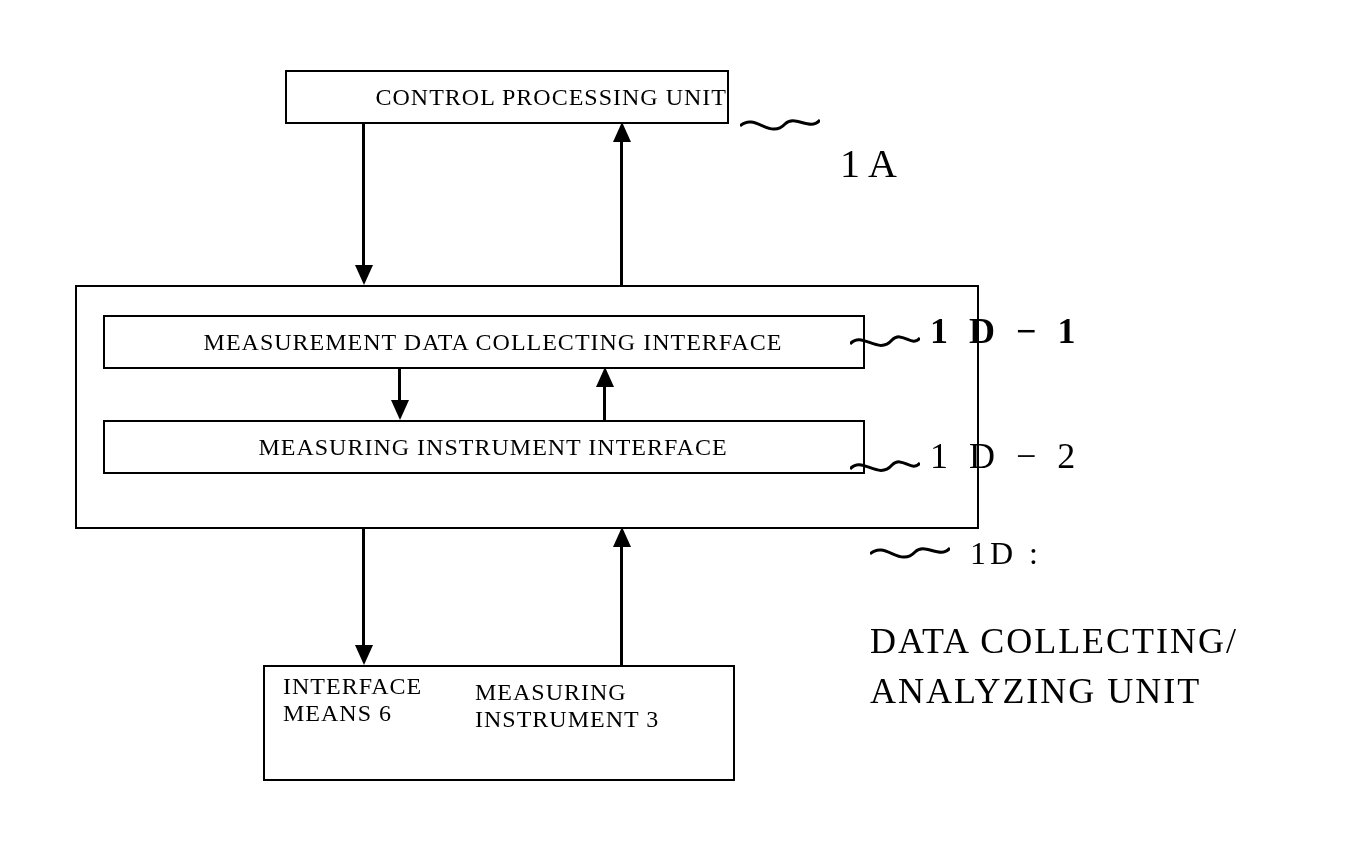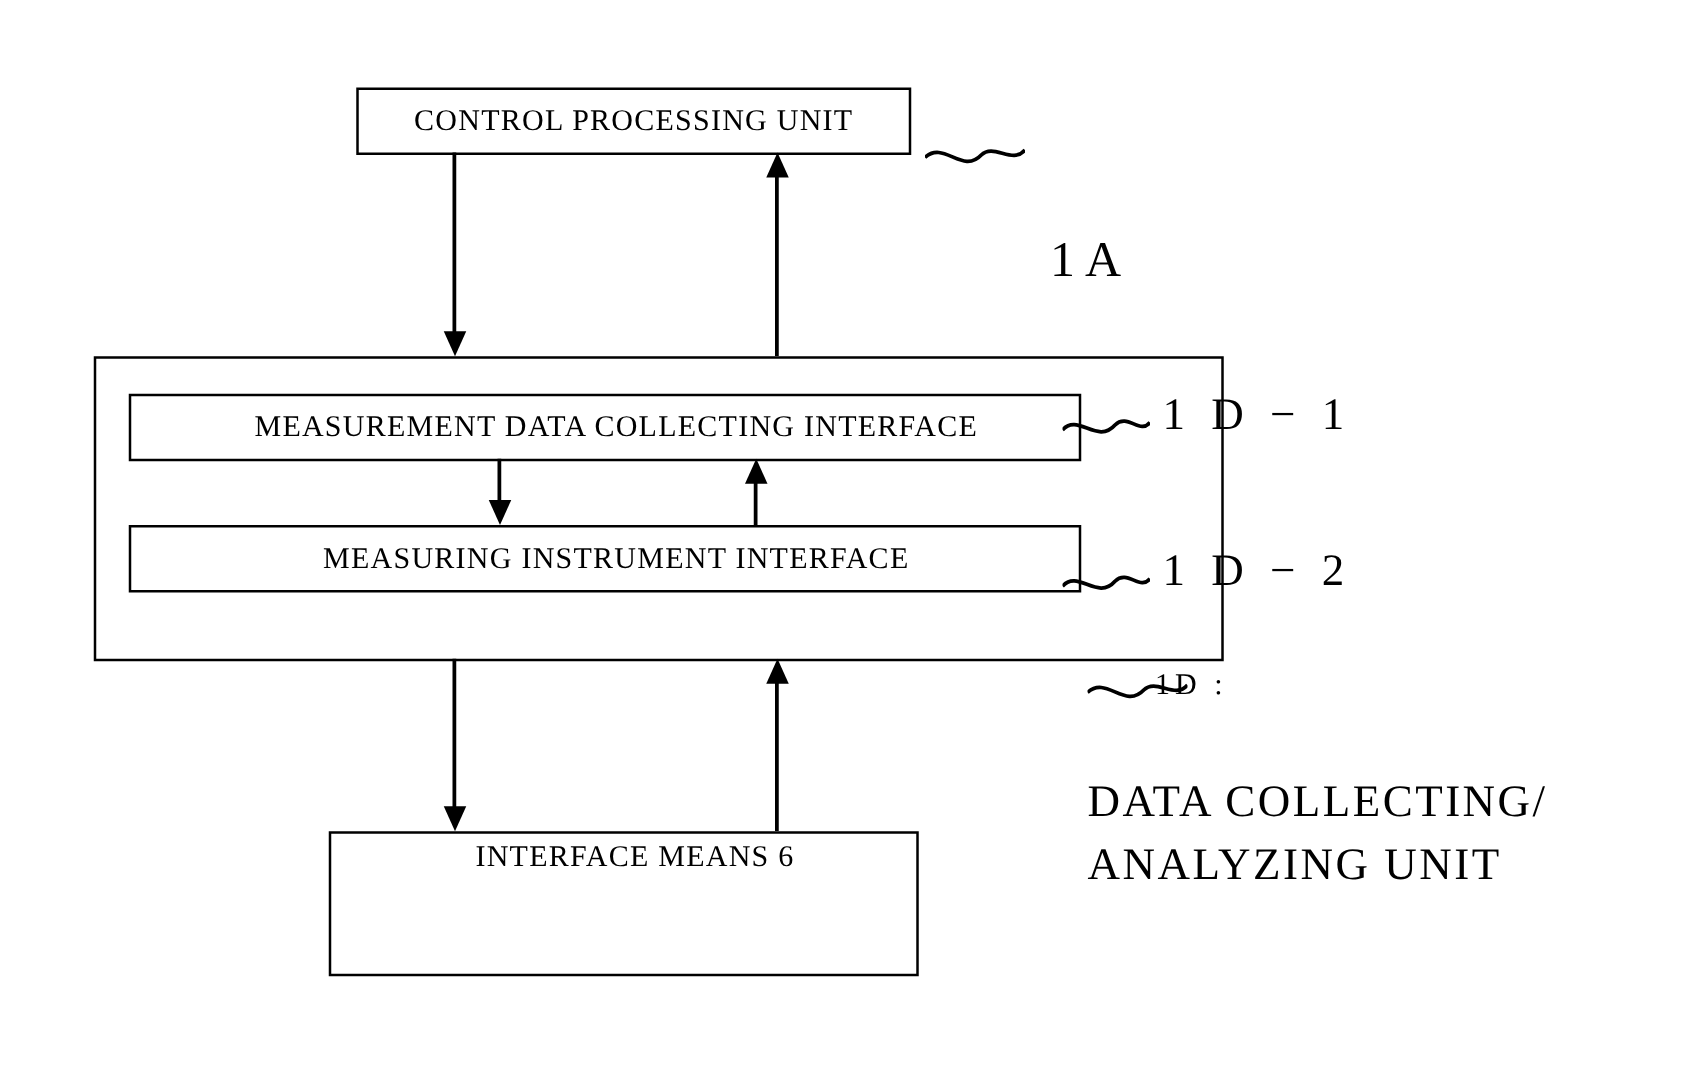--- a/index.html
+++ b/index.html
@@ -10,21 +10,21 @@
     width: 1354px;
     height: 864px;
     position: relative;
   }
   .box {
     position: absolute;
     border: 2px solid #000;
     background: #fff;
     display: flex;
     align-items: center;
-    justify-content: center;
+    justify-content: flex-end;
     text-align: center;
     font-size: 24px;
     letter-spacing: 1px;
   }
   .box-left {
     justify-content: center;
     padding-left: 18px;
     text-align: left;
   }
   .big-box {
@@ -84,40 +84,40 @@
 
 <div class="box" style="left:285px; top:70px; width:440px; height:50px;">
   <span>CONTROL PROCESSING UNIT</span>
 </div>
 
 <div class="tilde" style="left:740px; top:112px; width:80px;">
   <svg viewBox="0 0 80 20">
       <path d="M0,14 C15,0 30,28 45,12 C55,2 70,20 80,8" stroke="#000" stroke-width="3" fill="none"></path>
     </svg>
 </div>
-<div class="label" style="left:840px; top:140px; font-size:40px; letter-spacing:8px;margin-top:44px;">1A</div>
+<div class="label" style="left:840px; top:140px; font-size:40px; letter-spacing:8px;">1A</div>
 
 <div class="arrow-line" style="left:362px; top:122px; height:145px;"></div>
 <div class="arrowhead-down" style="left:355px; top:265px;"></div>
 
 <div class="arrow-line" style="left:620px; top:140px; height:145px;"></div>
 <div class="arrowhead-up" style="left:613px; top:122px;"></div>
 
 <div class="big-box" style="left:75px; top:285px; width:900px; height:240px;"></div>
 
 <div class="box box-left" style="left:103px; top:315px; width:740px; height:50px;">
   <span>MEASUREMENT DATA COLLECTING INTERFACE</span>
 </div>
 
 <div class="tilde" style="left:850px; top:330px; width:70px;">
   <svg viewBox="0 0 70 20">
       <path d="M0,14 C12,0 28,26 42,10 C52,0 62,18 70,8" stroke="#000" stroke-width="3" fill="none"></path>
     </svg>
 </div>
-<div class="label" style="left:930px; top:310px;">1 D − 1</div>
+<div class="label" style="left:930px; top:310px;font-weight:bold;">1 D − 1</div>
 
 <div class="arrow-line" style="left:398px; top:367px; height:35px;"></div>
 <div class="arrowhead-down" style="left:391px; top:400px;"></div>
 
 <div class="arrow-line" style="left:603px; top:385px; height:35px;"></div>
 <div class="arrowhead-up" style="left:596px; top:367px;"></div>
 
 <div class="box box-left" style="left:103px; top:420px; width:740px; height:50px;">
   <span>MEASURING INSTRUMENT INTERFACE</span>
 </div>
@@ -127,25 +127,26 @@
       <path d="M0,14 C12,0 28,26 42,10 C52,0 62,18 70,8" stroke="#000" stroke-width="3" fill="none"></path>
     </svg>
 </div>
 <div class="label" style="left:930px; top:435px;text-align:right;">1 D − 2</div>
 
 <div class="tilde" style="left:870px; top:540px; width:80px;">
   <svg viewBox="0 0 80 20">
       <path d="M0,14 C15,0 30,28 45,12 C55,2 70,20 80,8" stroke="#000" stroke-width="3" fill="none"></path>
     </svg>
 </div>
-<div class="label-small" style="left:924px; top:535px; font-size:24px; letter-spacing:4px;">1D :</div>
+<div class="label-small" style="left:970px; top:535px; font-size:32px; letter-spacing:4px;">1D :</div>
 <div class="label-small" style="left:870px; top:620px;">DATA COLLECTING/</div>
 <div class="label-small" style="left:870px; top:670px;">ANALYZING UNIT</div>
 
 <div class="arrow-line" style="left:362px; top:527px; height:120px;"></div>
 <div class="arrowhead-down" style="left:355px; top:645px;"></div>
 
 <div class="arrow-line" style="left:620px; top:545px; height:120px;"></div>
 <div class="arrowhead-up" style="left:613px; top:527px;"></div>
 
 <div class="box box-left multi-line" style="left:263px; top:665px; width:450px; height:100px; padding-top:6px; padding-bottom:6px;">
   <span style="display:block;">INTERFACE MEANS 6</span>
+  <span style="display:block; margin-top:6px;">MEASURING INSTRUMENT 3</span>
 </div>
 
 </body></html>

